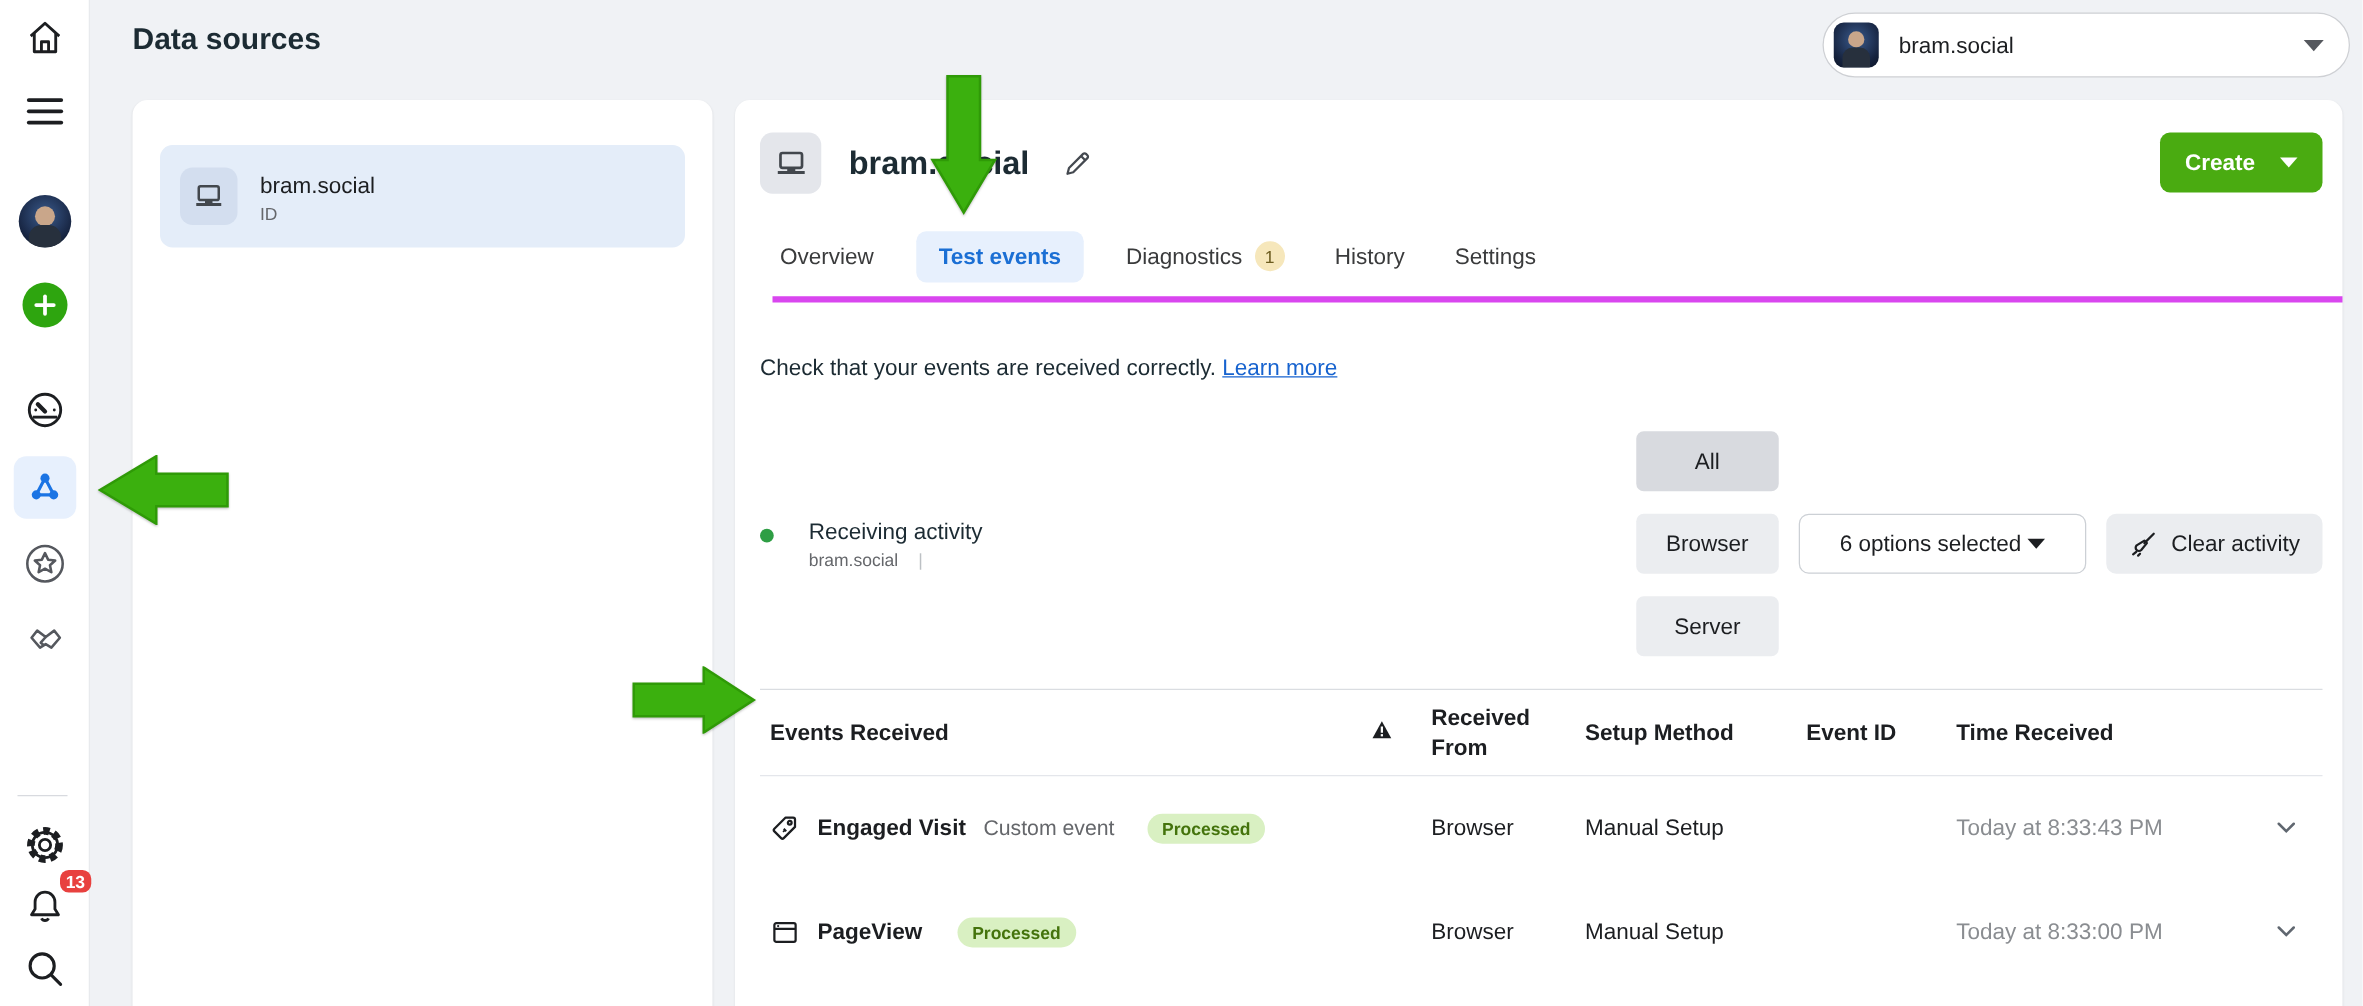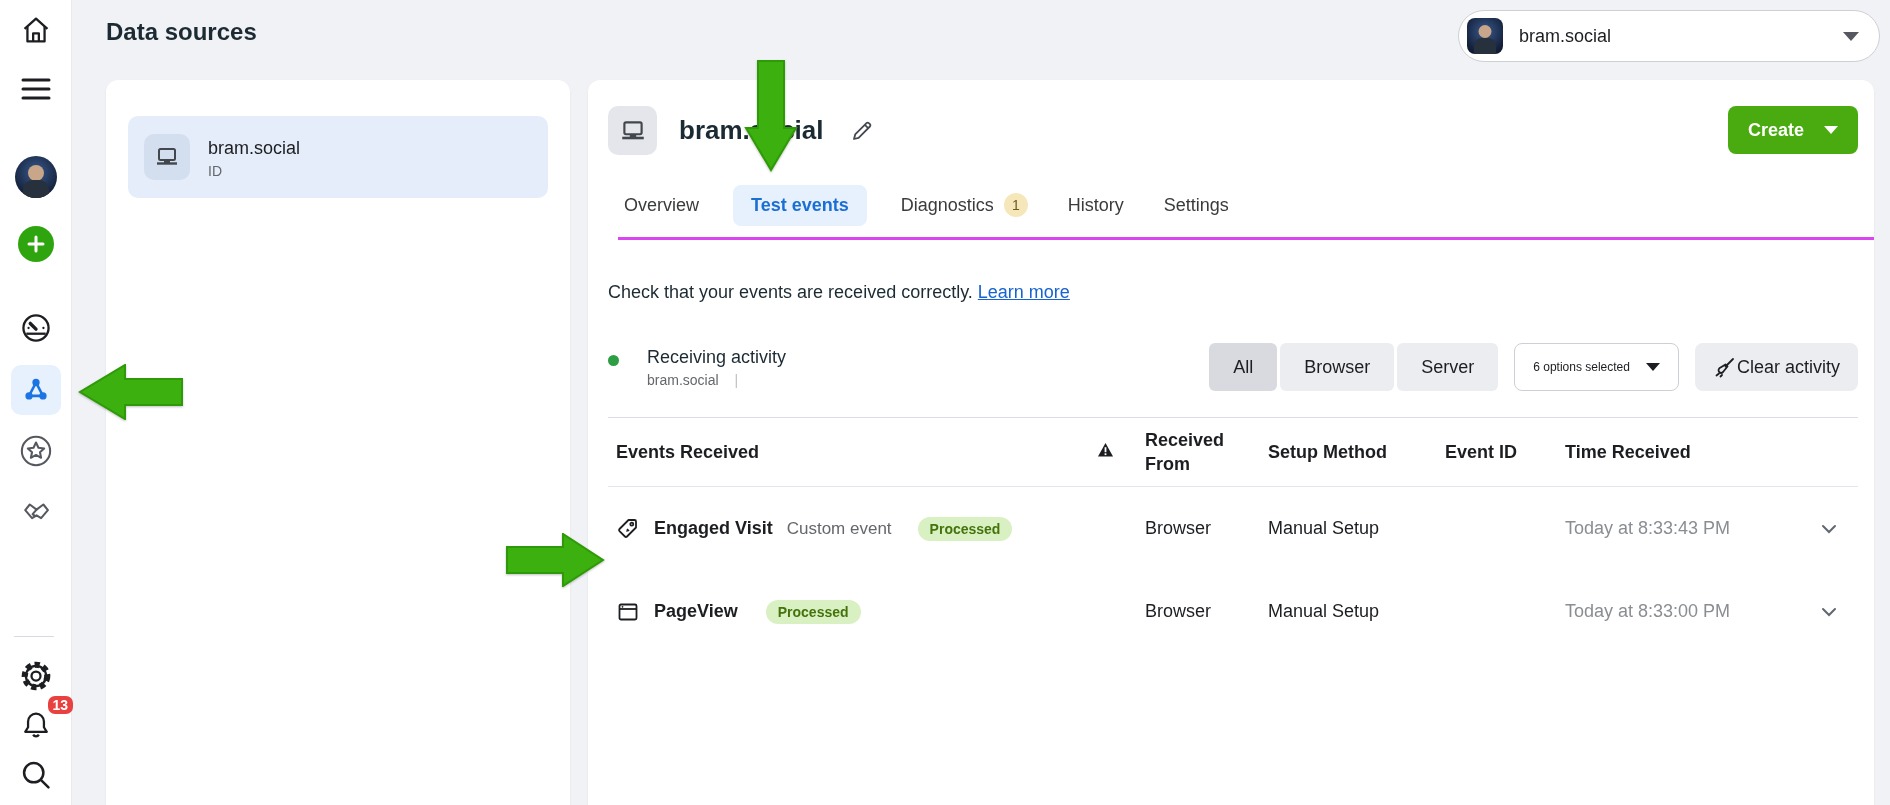--- a/index.html
+++ b/index.html
@@ -49,43 +49,43 @@
 
   
   .main-card{position:absolute; left:588px; top:80px; width:1286px; height:725px; background:#fff; border-radius:12px 12px 0 0; box-shadow:0 1px 2px rgba(0,0,0,.08); z-index:1; padding:26px 16px 0 20px;}
   .mc-header{display:flex; align-items:center; gap:22px; position:relative;}
   .mc-chip{width:49px; height:49px; border-radius:10px; background:var(--chip); display:flex; align-items:center; justify-content:center; color:#42474d;}
   .mc-title{font-size:26px; font-weight:700; color:var(--text);}
   .edit-btn{color:#444950; cursor:pointer; display:flex; margin-left:4px;}
   .create-btn{position:absolute; right:0; top:0; height:48px; background:var(--green-btn); color:#fff; border:none; border-radius:8px; font-size:18px; font-weight:700; font-family:inherit; display:flex; align-items:center; gap:20px; padding:0 20px; cursor:pointer;}
   .create-btn .caret{border-left:7px solid transparent; border-right:7px solid transparent; border-top:8px solid #fff; width:0; height:0;}
 
-  .tabs{display:flex; align-items:center; gap:28px; margin:28px -16px 0 10px; padding:0 0 10px 0; border-bottom:3px solid #d946ef;}
+  .tabs{display:flex; align-items:center; gap:28px; margin:28px -16px 0 10px; padding:0 0 10px 0; border-bottom:5px solid #d946ef;}
   .tab{font-size:18px; color:#3a3b3c; padding:10px 6px; cursor:pointer; display:flex; align-items:center; gap:10px; border-radius:8px;}
   .tab.active{background:var(--blue-bg); color:var(--blue); font-weight:700; padding:10px 18px;}
   .tab-badge{width:24px; height:24px; border-radius:50%; background:var(--badge-yellow-bg); color:var(--badge-yellow-text); font-size:14px; display:flex; align-items:center; justify-content:center;}
 
   .content{padding:30px 0 0 0;}
   .content h2{font-size:25px; font-weight:700; color:var(--text);}
   .content .desc{margin-top:12px; font-size:18px; color:var(--text);}
   .content .desc a{color:#1763cf; text-decoration:underline; cursor:pointer;}
 
   .activity-bar{margin-top:40px; display:flex; align-items:center; justify-content:space-between;}
   .recv{display:flex; align-items:flex-start; gap:28px;}
   .recv-dot{width:11px; height:11px; border-radius:50%; background:var(--green-dot); margin-top:8px;}
   .recv-title{font-size:18px; color:var(--text);}
   .recv-sub{font-size:14px; color:var(--text2); margin-top:4px; display:flex; gap:16px;}
   .recv-sub .sep{color:#bcc0c4;}
   .filters{display:flex; align-items:center; gap:16px;}
-  .segs{display:flex; gap:3px;}
+  .segs{display:flex; gap:18px;flex-direction:column;}
   .seg{height:48px; border:none; border-radius:6px; background:var(--seg); color:#1c1e21; font-size:18px; font-family:inherit; padding:0 24px; cursor:pointer;}
   .seg.sel{background:var(--seg-sel); font-weight:400;}
-  .opt-dd{height:48px; background:#fff; border:1px solid #ccd0d5; border-radius:8px; display:flex; align-items:center; gap:16px; font-size:12px; color:#1c1e21; padding:0 18px; cursor:pointer;}
+  .opt-dd{height:48px; background:#fff; border:1px solid #ccd0d5; border-radius:8px; display:flex; align-items:center; gap:5px; font-size:18px; color:#1c1e21; padding:0 32px; cursor:pointer;}
   .opt-dd .caret-down{border-left-width:7px; border-right-width:7px; border-top-width:8px; border-top-color:#1c1e21;}
-  .clear-btn{height:48px; background:var(--seg); border:none; border-radius:8px; display:flex; align-items:center; font-size:18px; color:#1c1e21; font-family:inherit; padding:0 18px; cursor:pointer;}
+  .clear-btn{height:48px; background:var(--seg); border:none; border-radius:8px; display:flex; align-items:center; gap:10px; font-size:18px; color:#1c1e21; font-family:inherit; padding:0 18px; cursor:pointer;}
 
   
   .tbl{margin-top:26px;}
   .tbl-grid{display:grid; grid-template-columns:485px 52px 123px 177px 120px 235px 1fr; align-items:center;}
   .tbl-head{border-top:1px solid #dadde1; border-bottom:1px solid #e4e6eb; padding:10px 0; min-height:56px;}
   .th{font-size:18px; font-weight:700; color:#1c1e21; line-height:24px;}
   .tbl-row{min-height:83px; cursor:pointer;}
   .cell-ev{display:flex; align-items:center; gap:14px; padding-left:8px;}
   .ev-name{font-size:18px; font-weight:700; color:#1c1e21;}
   .ev-type{font-size:17px; color:var(--text2);}

